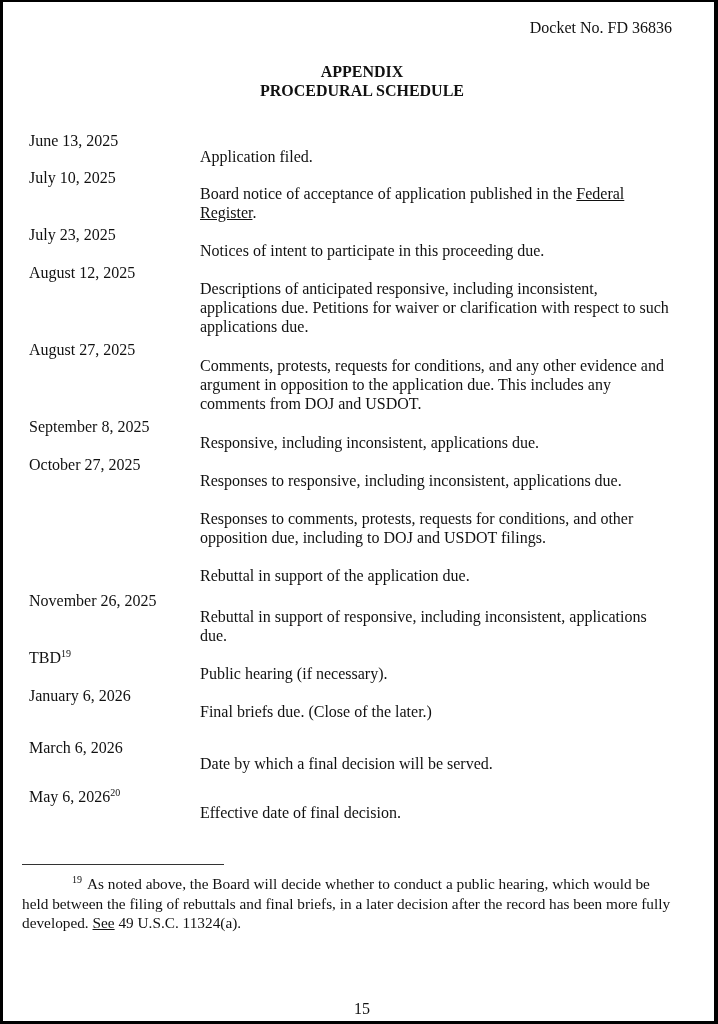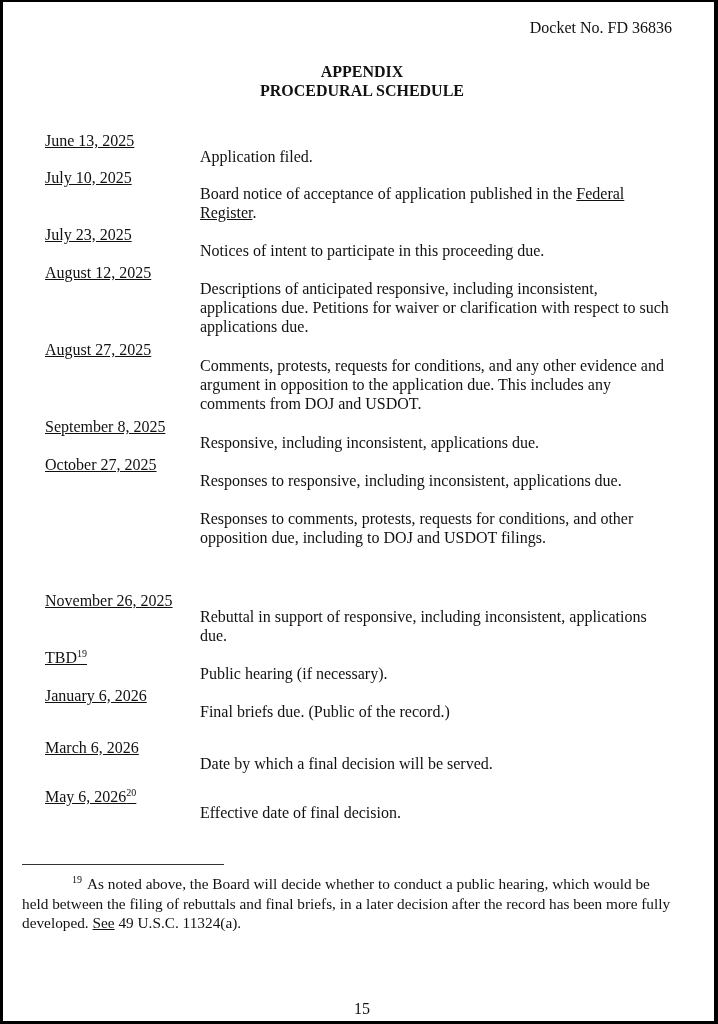--- a/index.html
+++ b/index.html
@@ -56,25 +56,24 @@
     }
     .row {
       position: absolute;
       left: 0;
       width: 650px;
       font-size: 16px;
       line-height: 19px;
     }
     .row .date {
       position: absolute;
-      left: 16px;
+      left: 0;
       top: 0;
       width: 170px;
       white-space: nowrap;
-      text-decoration: underline;
     }
     .row .desc {
       position: absolute;
       left: 171px;
       top: 0;
       width: 475px;
     }
     .row .desc p {
       margin: 16px 0 19px 0;
     }
@@ -175,41 +174,42 @@
       <div class="desc">
         <p>Responsive, including inconsistent, applications due.</p>
       </div>
     </div>
 
     <div class="row" style="top:328px">
       <div class="date">October 27, 2025</div>
       <div class="desc">
         <p>Responses to responsive, including inconsistent, applications due.</p>
         <p>Responses to comments, protests, requests for conditions, and other opposition due, including to DOJ and USDOT filings.</p>
+        <p>Rebuttal in support of the application due.</p>
       </div>
     </div>
 
     <div class="row" style="top:464px">
       <div class="date">November 26, 2025</div>
       <div class="desc">
         <p>Rebuttal in support of responsive, including inconsistent, applications due.</p>
       </div>
     </div>
 
     <div class="row" style="top:521px">
       <div class="date"><span>TBD</span><sup>19</sup></div>
       <div class="desc">
         <p>Public hearing (if necessary).</p>
       </div>
     </div>
 
     <div class="row" style="top:559px">
       <div class="date">January 6, 2026</div>
       <div class="desc">
-        <p>Final briefs due.  (Public of the record.)</p>
+        <p>Final briefs due.  (Close of the later.)</p>
       </div>
     </div>
 
     <div class="row" style="top:611px">
       <div class="date">March 6, 2026</div>
       <div class="desc">
         <p>Date by which a final decision will be served.</p>
       </div>
     </div>
 

